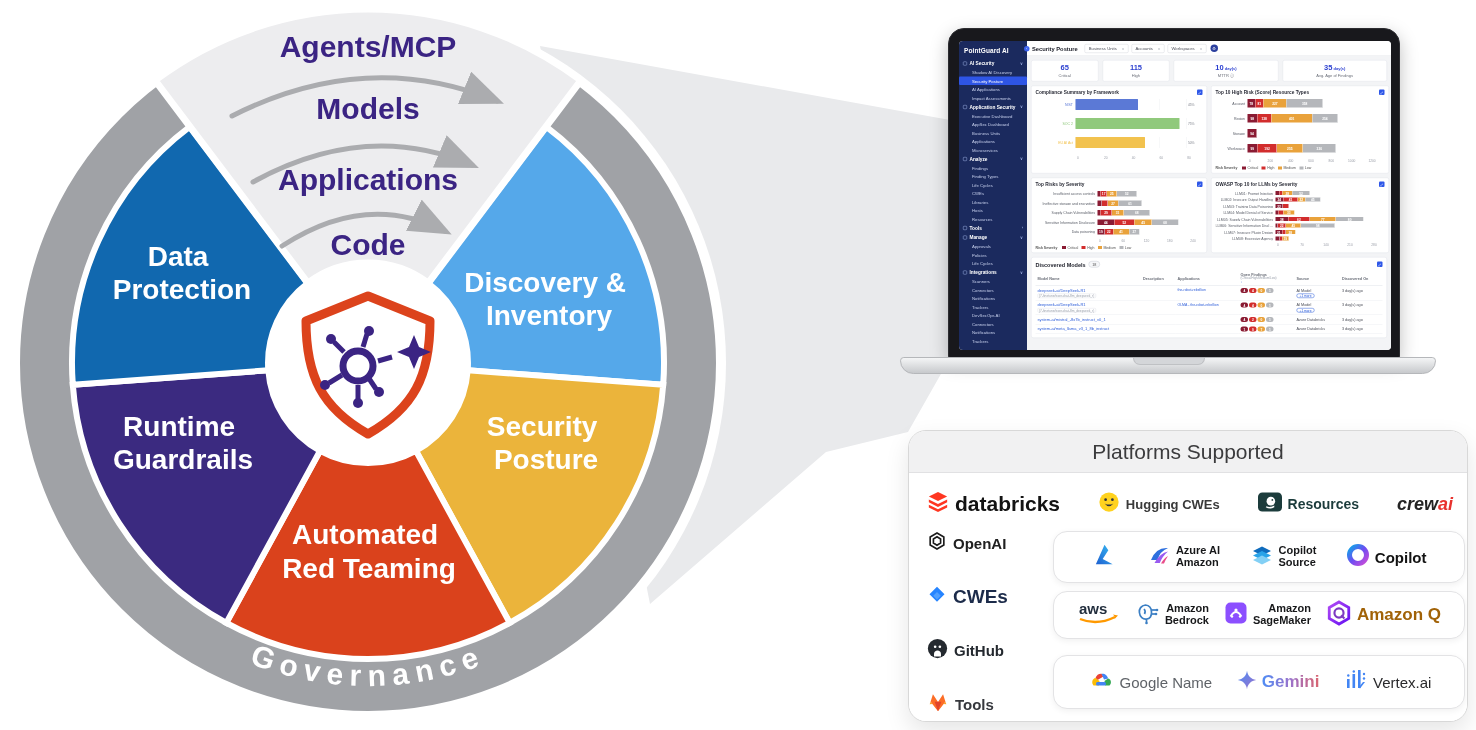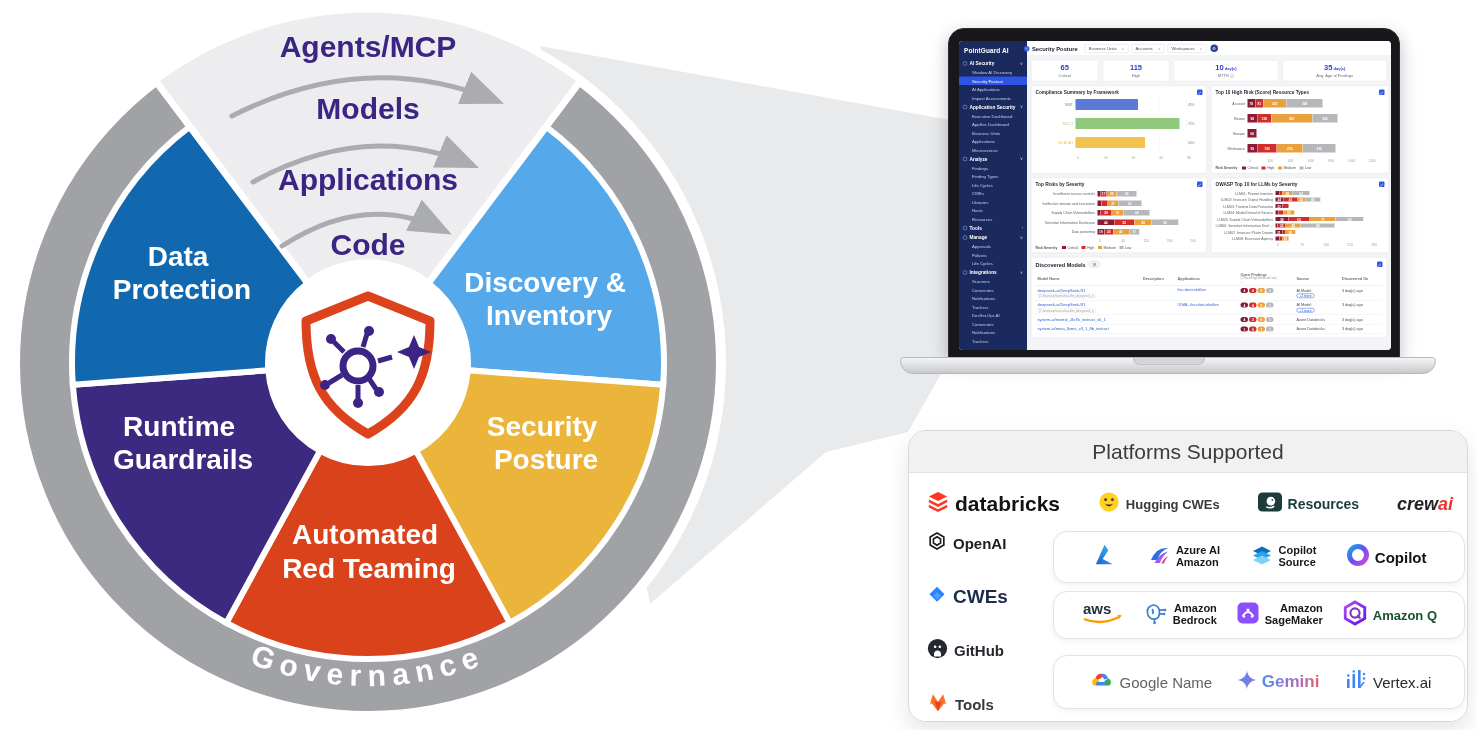--- a/index.html
+++ b/index.html
@@ -848,21 +848,21 @@
                 <defs>
                   <linearGradient id="gQ" x1="0" y1="0" x2="1" y2="1">
                     <stop offset="0" stop-color="#B14BF4"></stop>
                     <stop offset="1" stop-color="#6610F2"></stop>
                   </linearGradient>
                 </defs>
                 <polygon points="12,1.8 21,7 21,17 12,22.2 3,17 3,7" fill="none" stroke="url(#gQ)" stroke-width="2.6"></polygon>
                 <circle cx="12" cy="12" r="4.2" fill="none" stroke="#7D3AC1" stroke-width="2"></circle>
                 <path d="M14 14 17 17" stroke="#7D3AC1" stroke-width="2"></path>
               </svg></span>
-            <span class="wm" style="font-size: 13px; color: #14532d;">Amazon Q</span>
+            <span class="wm" style="font-size: 17px; color: #a16207;">Amazon Q</span>
           </span>
         </div>
       <div class="pill" id="pill2" style="top:182px;height:54px;">
           <span class="logo item">
             <span><svg width="28" height="22" viewBox="0 0 28 22">
                 <path fill="#EA4335" d="M8.5 9 C9.5 6 12 4.5 14.5 4.8 L16.5 7.5 10.5 11Z"></path>
                 <path fill="#4285F4" d="M14.5 4.8 C17.5 4.2 20.5 6.5 21 9.5 L17 10.5Z"></path>
                 <path fill="#34A853" d="M21 9.5 C24 10 25 14 22.5 16.5 L18 16.5 17.5 12Z"></path>
                 <path fill="#FBBC05" d="M8.5 9 C5.5 9.5 4 13.5 6.5 16.5 L12 16.5 12.5 12Z"></path>
                 <rect x="9" y="13" width="10" height="3.5" rx="1.5" fill="#4285F4"></rect>

